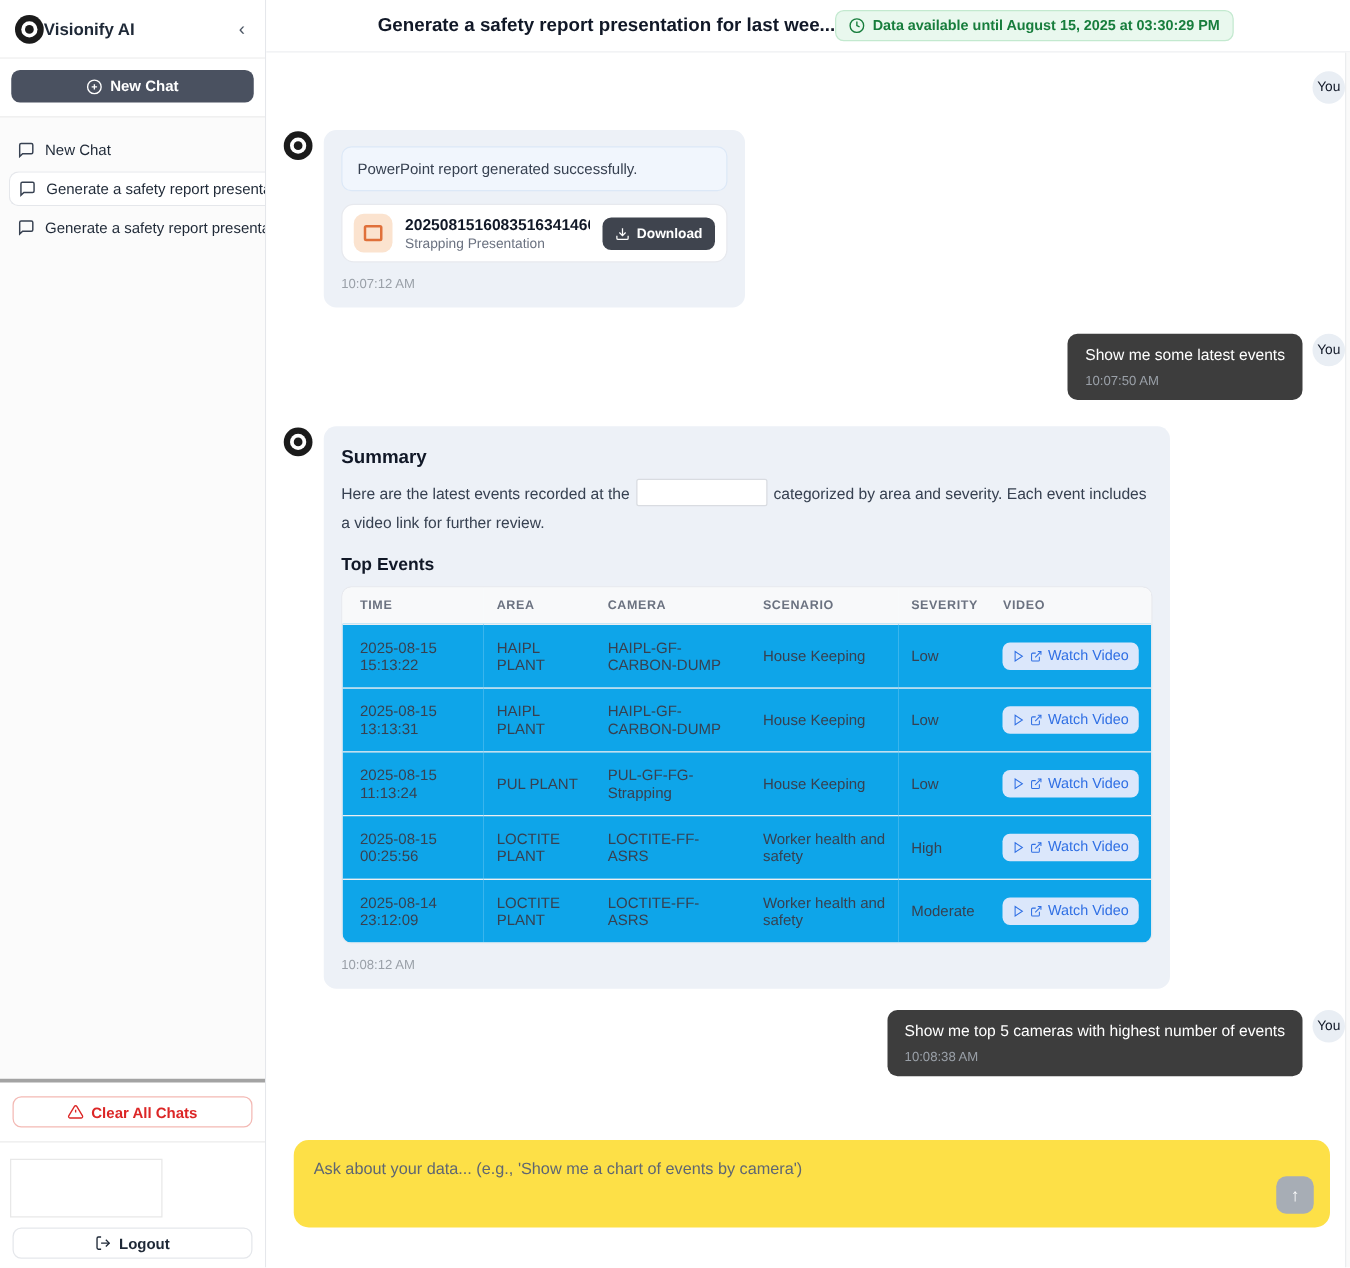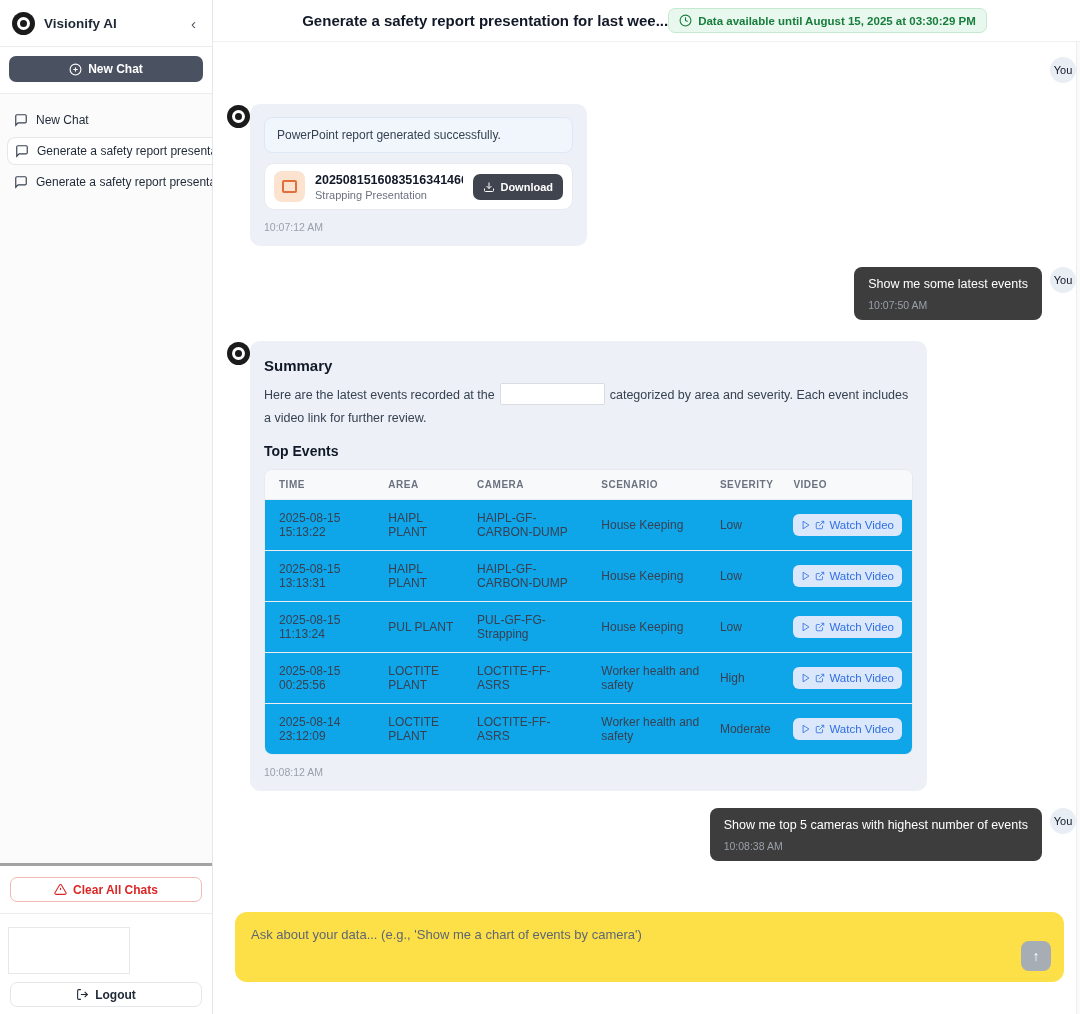--- a/index.html
+++ b/index.html
@@ -1,21 +1,21 @@
 <!DOCTYPE html>
 <html><head>
 <meta charset="utf-8">
 <style>
   * { margin:0; padding:0; box-sizing:border-box; }
   html,body { width:1080px; height:1014px; font-family:"Liberation Sans", sans-serif; background:#fff; overflow:hidden; }
   .app { display:flex; width:1080px; height:1014px; }
 
   
   .sidebar { width:213px; min-width:213px; background:#fbfbfb; border-right:1px solid #e5e7eb; display:flex; flex-direction:column; }
-  .sb-header { height:47px; display:flex; align-items:center; gap:9px; padding:12px 12px; border-bottom:1px solid #ececec; background:#fff; }
+  .sb-header { height:47px; display:flex; align-items:center; padding:12px 12px; border-bottom:1px solid #ececec; background:#fff; }
   .logo { width:23px; height:23px; min-width:23px; border-radius:50%; background:#1b1b1b; display:flex; align-items:center; justify-content:center; }
   .logo .ring { width:13px; height:13px; border-radius:50%; background:#fff; display:flex; align-items:center; justify-content:center; }
   .logo .dot { width:7px; height:7px; border-radius:50%; background:#1b1b1b; }
   .sb-title { font-size:13.5px; font-weight:bold; color:#1f2937; flex:1; }
   .collapse { color:#4b5563; font-size:15px; cursor:pointer; line-height:1; padding:2px 4px; }
   .sb-new { padding:9px 9px 11px; border-bottom:1px solid #ececec; background:#fff; }
   .new-chat-btn { width:100%; height:26px; background:#4a5160; color:#fff; border:none; border-radius:7px; font-size:12px; font-weight:bold; display:flex; align-items:center; justify-content:center; gap:6px; cursor:pointer; font-family:inherit; }
   .sb-list { padding:13px 0 0; flex:1; overflow:hidden; }
   .sb-item { display:flex; align-items:center; gap:8px; padding:6px 0 6px 14px; font-size:12px; color:#1f2937; white-space:nowrap; overflow:hidden; cursor:pointer; }
   .sb-item svg { flex-shrink:0; color:#374151; }
@@ -30,21 +30,21 @@
 
   
   .main { flex:1; display:flex; flex-direction:column; position:relative; background:#fff; }
   .main-header { height:42px; min-height:42px; display:flex; align-items:center; justify-content:center; padding:0 16px 0 12px; border-bottom:1px solid #eef0f2; }
   .page-title { font-size:15px; font-weight:bold; color:#111827; }
   .data-badge { display:flex; align-items:center; gap:6px; background:#e9f8ee; border:1px solid #c3e9cf; border-radius:7px; padding:5px 10px; font-size:11.5px; font-weight:bold; color:#177d3c; }
 
   .messages { height:850px; overflow:hidden; padding:15px 4px 0 14px; position:relative; }
   .row { display:flex; align-items:flex-start; }
   .row.user { justify-content:flex-end; gap:8px; }
-  .row.bot { }
+  .row.bot { gap:9px; }
   .you-avatar { width:26px; height:26px; min-width:26px; border-radius:50%; background:#e9eef4; color:#111827; font-size:11px; display:flex; align-items:center; justify-content:center; }
   .bot-avatar { width:23px; height:23px; min-width:23px; border-radius:50%; background:#1b1b1b; display:flex; align-items:center; justify-content:center; margin-top:1px; }
   .bot-avatar .ring { width:13px; height:13px; border-radius:50%; background:#fff; display:flex; align-items:center; justify-content:center; }
   .bot-avatar .dot { width:7px; height:7px; border-radius:50%; background:#1b1b1b; }
   .user-bubble { background:#3d3d3d; color:#fff; border-radius:8px; padding:10px 14px 9px; font-size:12.5px; white-space:nowrap; }
   .user-bubble .time { font-size:10.5px; color:#9aa0a8; margin-top:8px; }
   .bot-bubble { background:#edf1f7; border-radius:10px; padding:13px 14px; }
 
   
   .bubble-pptx { width:337px; }

